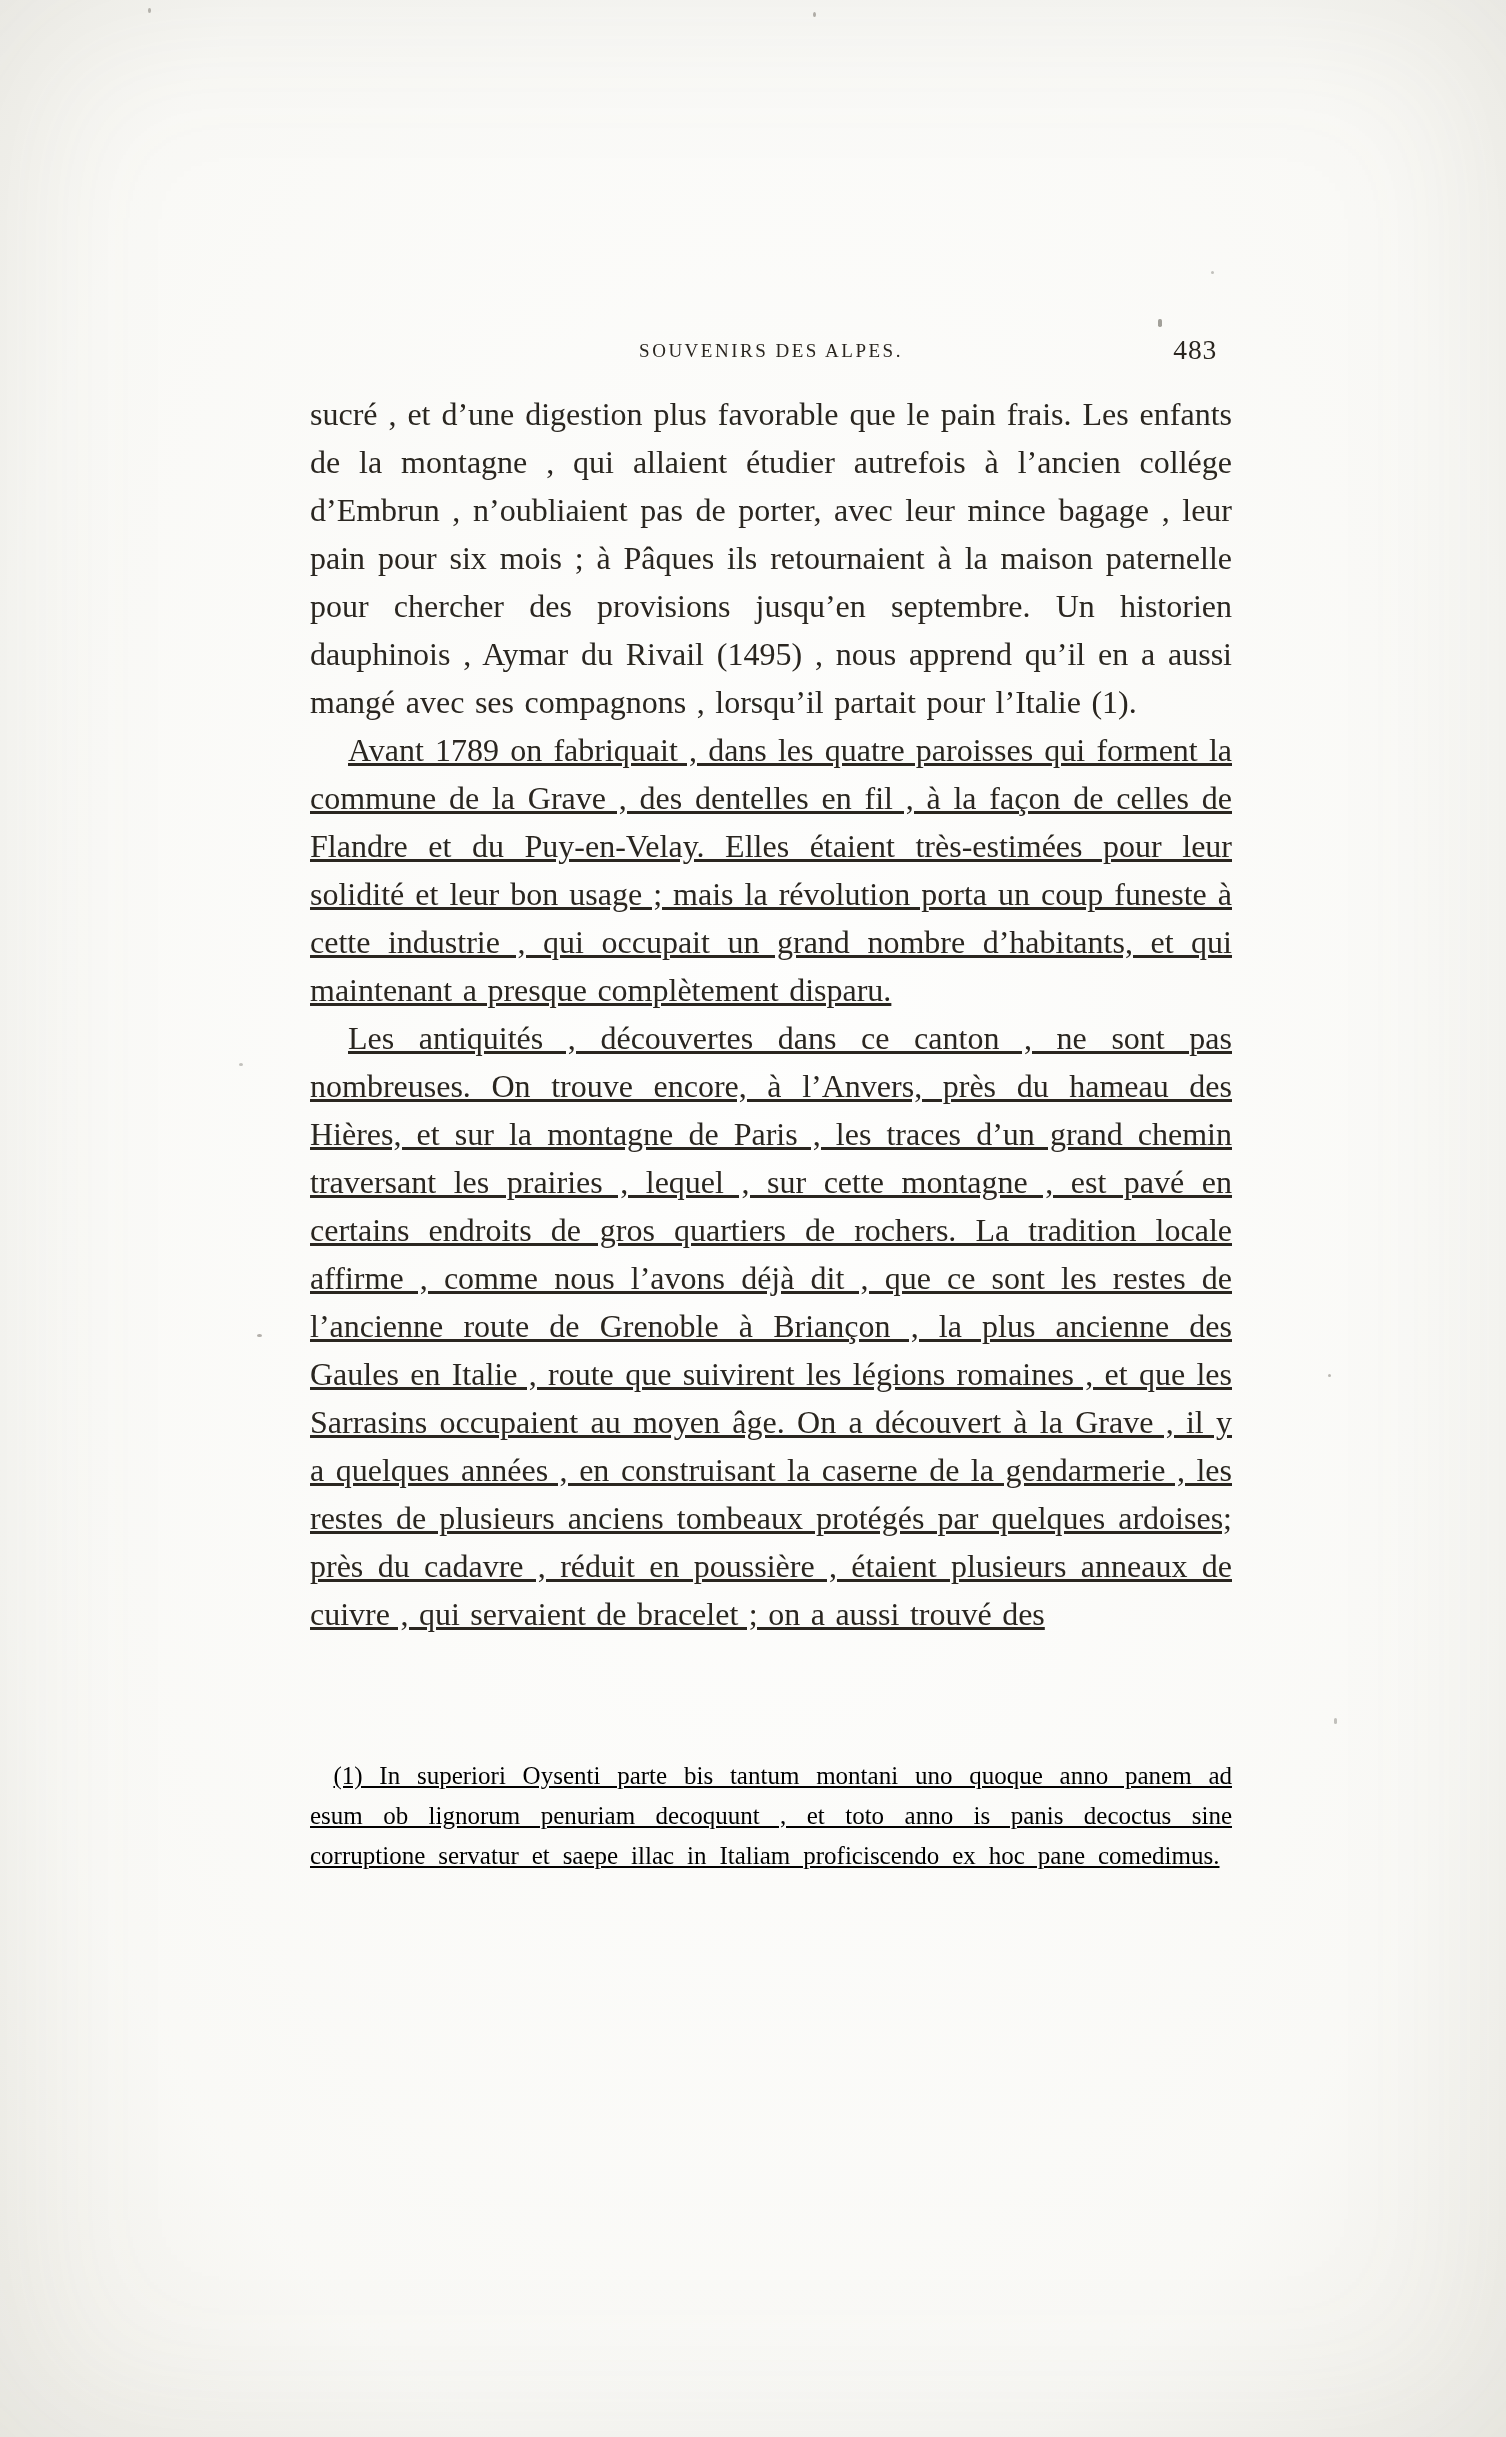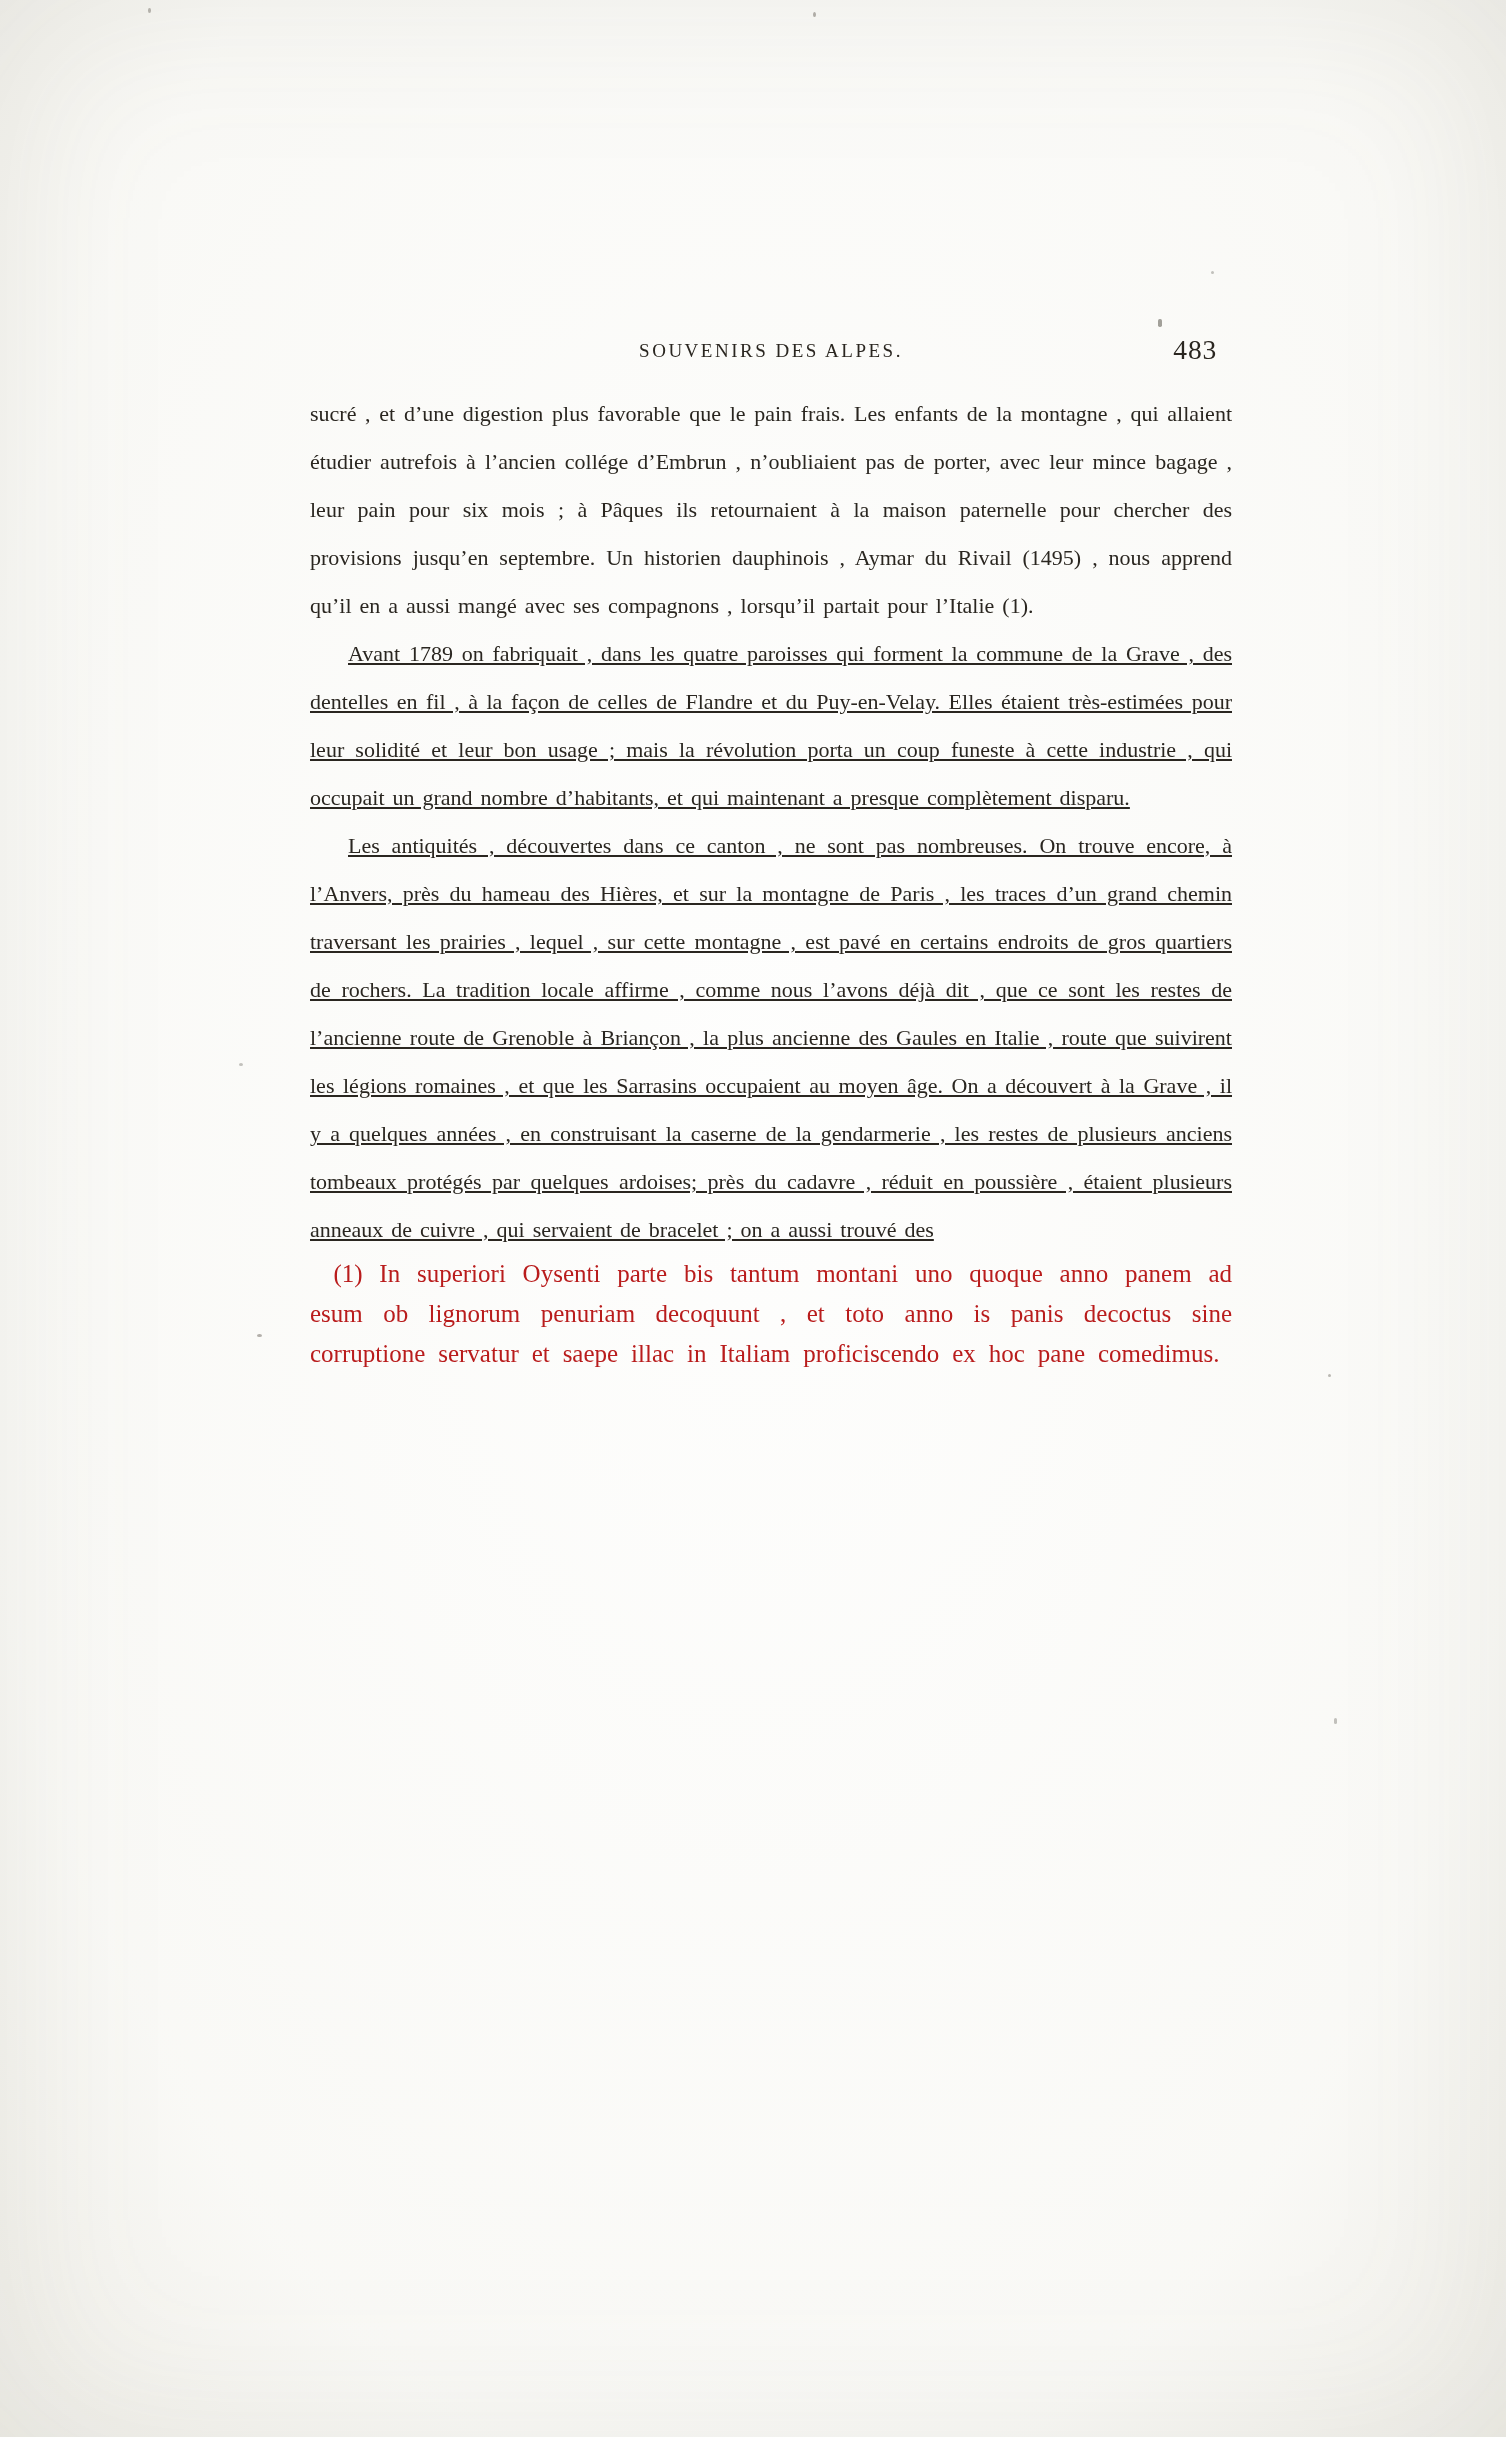--- a/index.html
+++ b/index.html
@@ -46,36 +46,38 @@
   }
   .page-number {
     position: absolute;
     right: 15px;
     top: 1.7px;
     font-size: 27.5px;
     letter-spacing: 0.8px;
   }
   .para {
     margin: 0;
-    font-size: 22px;
+    font-size: 32px;
     line-height: 48px;
     text-align: justify;
     word-spacing: 2.5px;
   }
   .para.indented {
     text-indent: 38px;
     text-decoration: underline;
   }
   .footnote {
+    margin-top: 118px;
     font-size: 25px;
     line-height: 40px;
     text-align: justify;
     text-indent: 23.4px;
     word-spacing: 6.7px;
-    color: #b91c1c;
+    color: #000000;
+    text-decoration: underline;
   }
   
   .speck {
     position: absolute;
     background: #5a554c;
     border-radius: 50%;
     pointer-events: none;
   }
 </style>
 </head>

